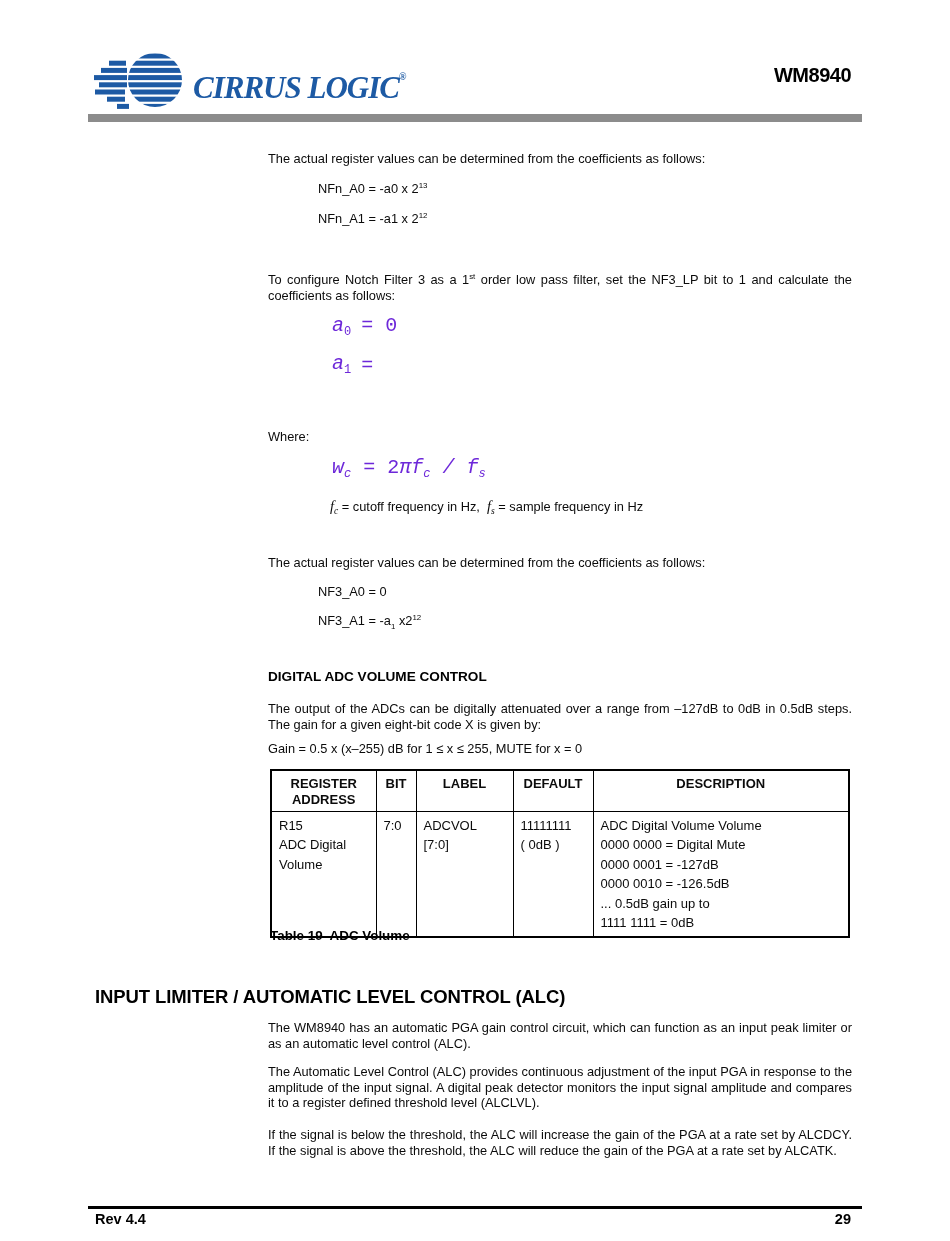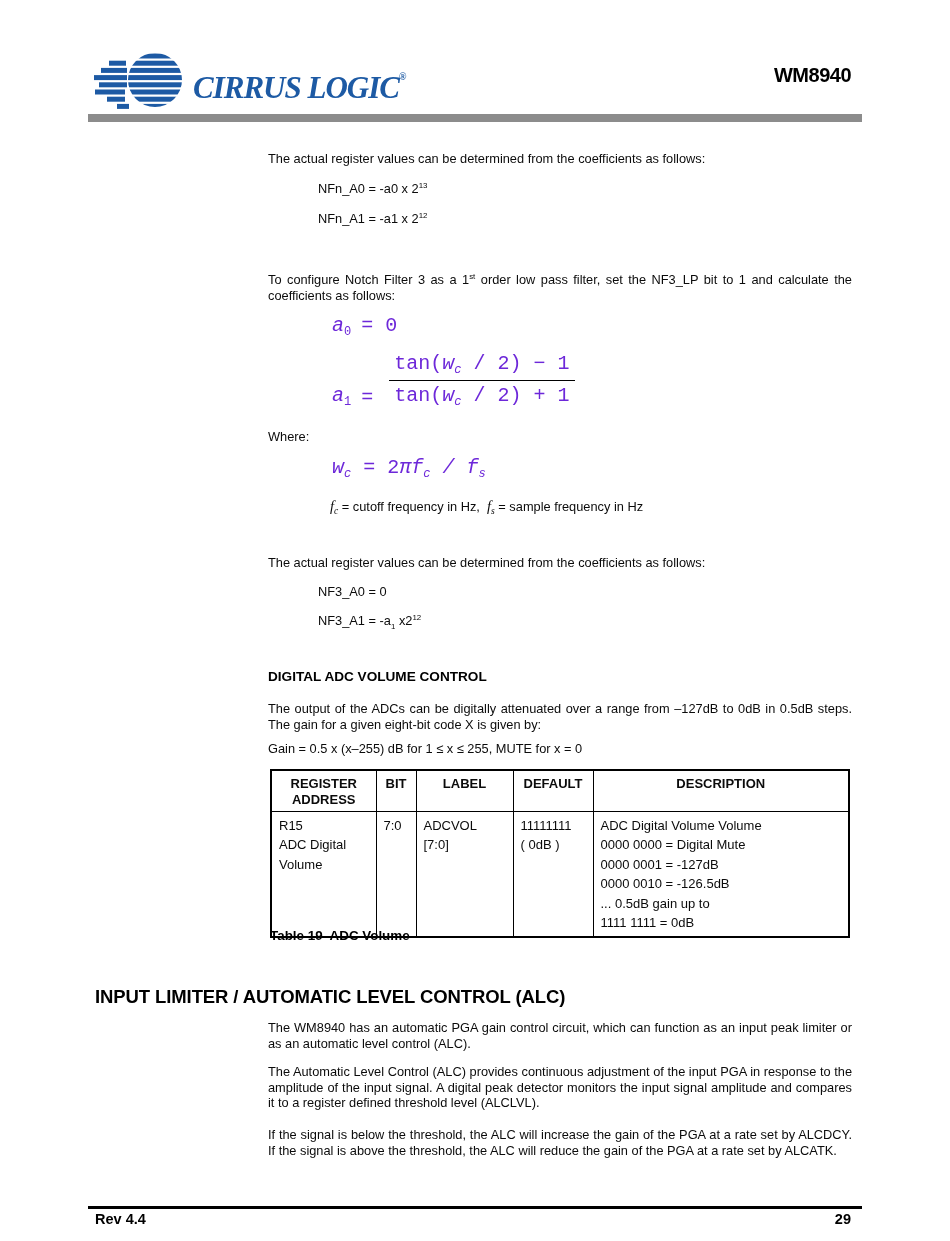--- a/index.html
+++ b/index.html
@@ -106,24 +106,20 @@
 
   <p class="abs bt col justify" style="top:269px;"><span>To configure Notch Filter 3 as a 1</span><sup class="sc">st</sup><span> order low pass filter, set the NF3_LP bit to 1 and calculate the coefficients as follows:</span></p>
 
   <div class="abs math" style="left:332px; top:314px;">
     <span class="mi">a</span><span class="msub-n">0</span><span class="meq">= 0</span>
   </div>
 
   <div class="abs math frac-row" style="left:332px; top:352px;">
     <span><span class="mi">a</span><span class="msub-n">1</span></span>
     <span class="meq">=</span>
-    <span class="frac">
-      <span class="num prewrap"><span>tan(</span><span class="mi">w</span><span class="msub-i">c</span><span> / 2) − 1</span></span>
-      <span class="den prewrap"><span>tan(</span><span class="mi">w</span><span class="msub-i">c</span><span> / 2) + 1</span></span>
-    </span>
   </div>
 
   <p class="abs bt col" style="top:429px;">Where:</p>
 
   <div class="abs math prewrap" style="left:332px; top:456px;">
     <span class="mi">w</span><span class="msub-i">c</span><span> = 2</span><span class="mi">π</span><span class="mi">f</span><span class="msub-i">c</span><span class="mi"> / </span><span class="mi">f</span><span class="msub-i">s</span>
   </div>
 
   <div class="abs fnote prewrap" style="top:498px;"><span class="fvar">f</span><span class="fvs">c</span><span> = cutoff frequency in Hz,  </span><span class="fvar">f</span><span class="fvs">s</span><span> = sample frequency in Hz</span></div>
 

